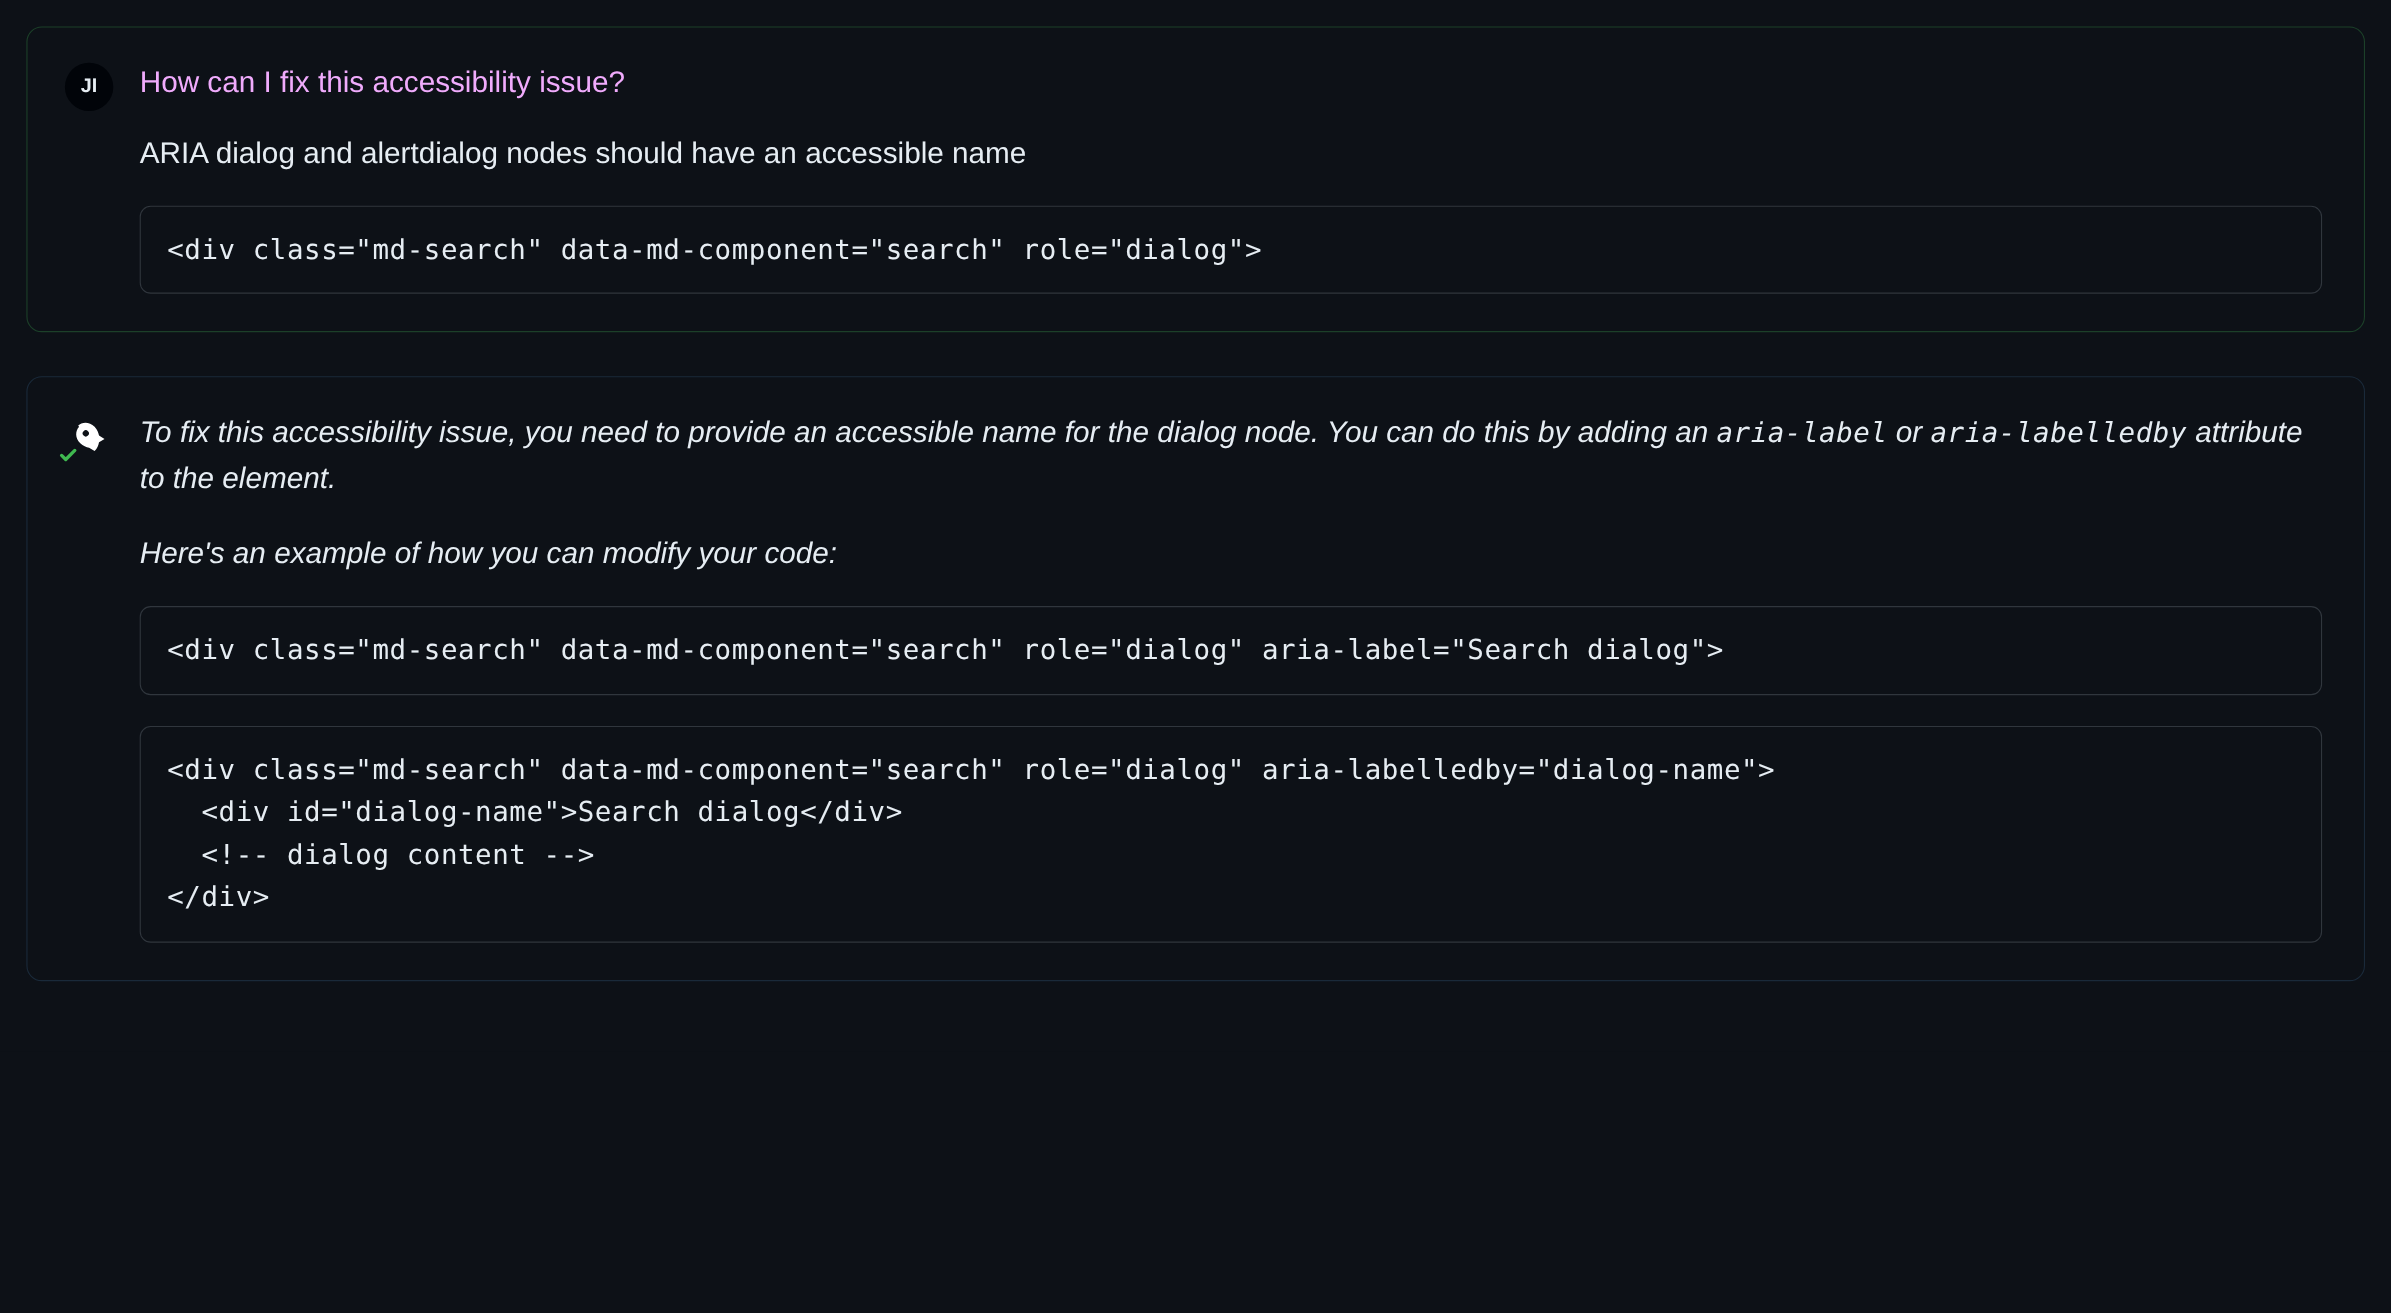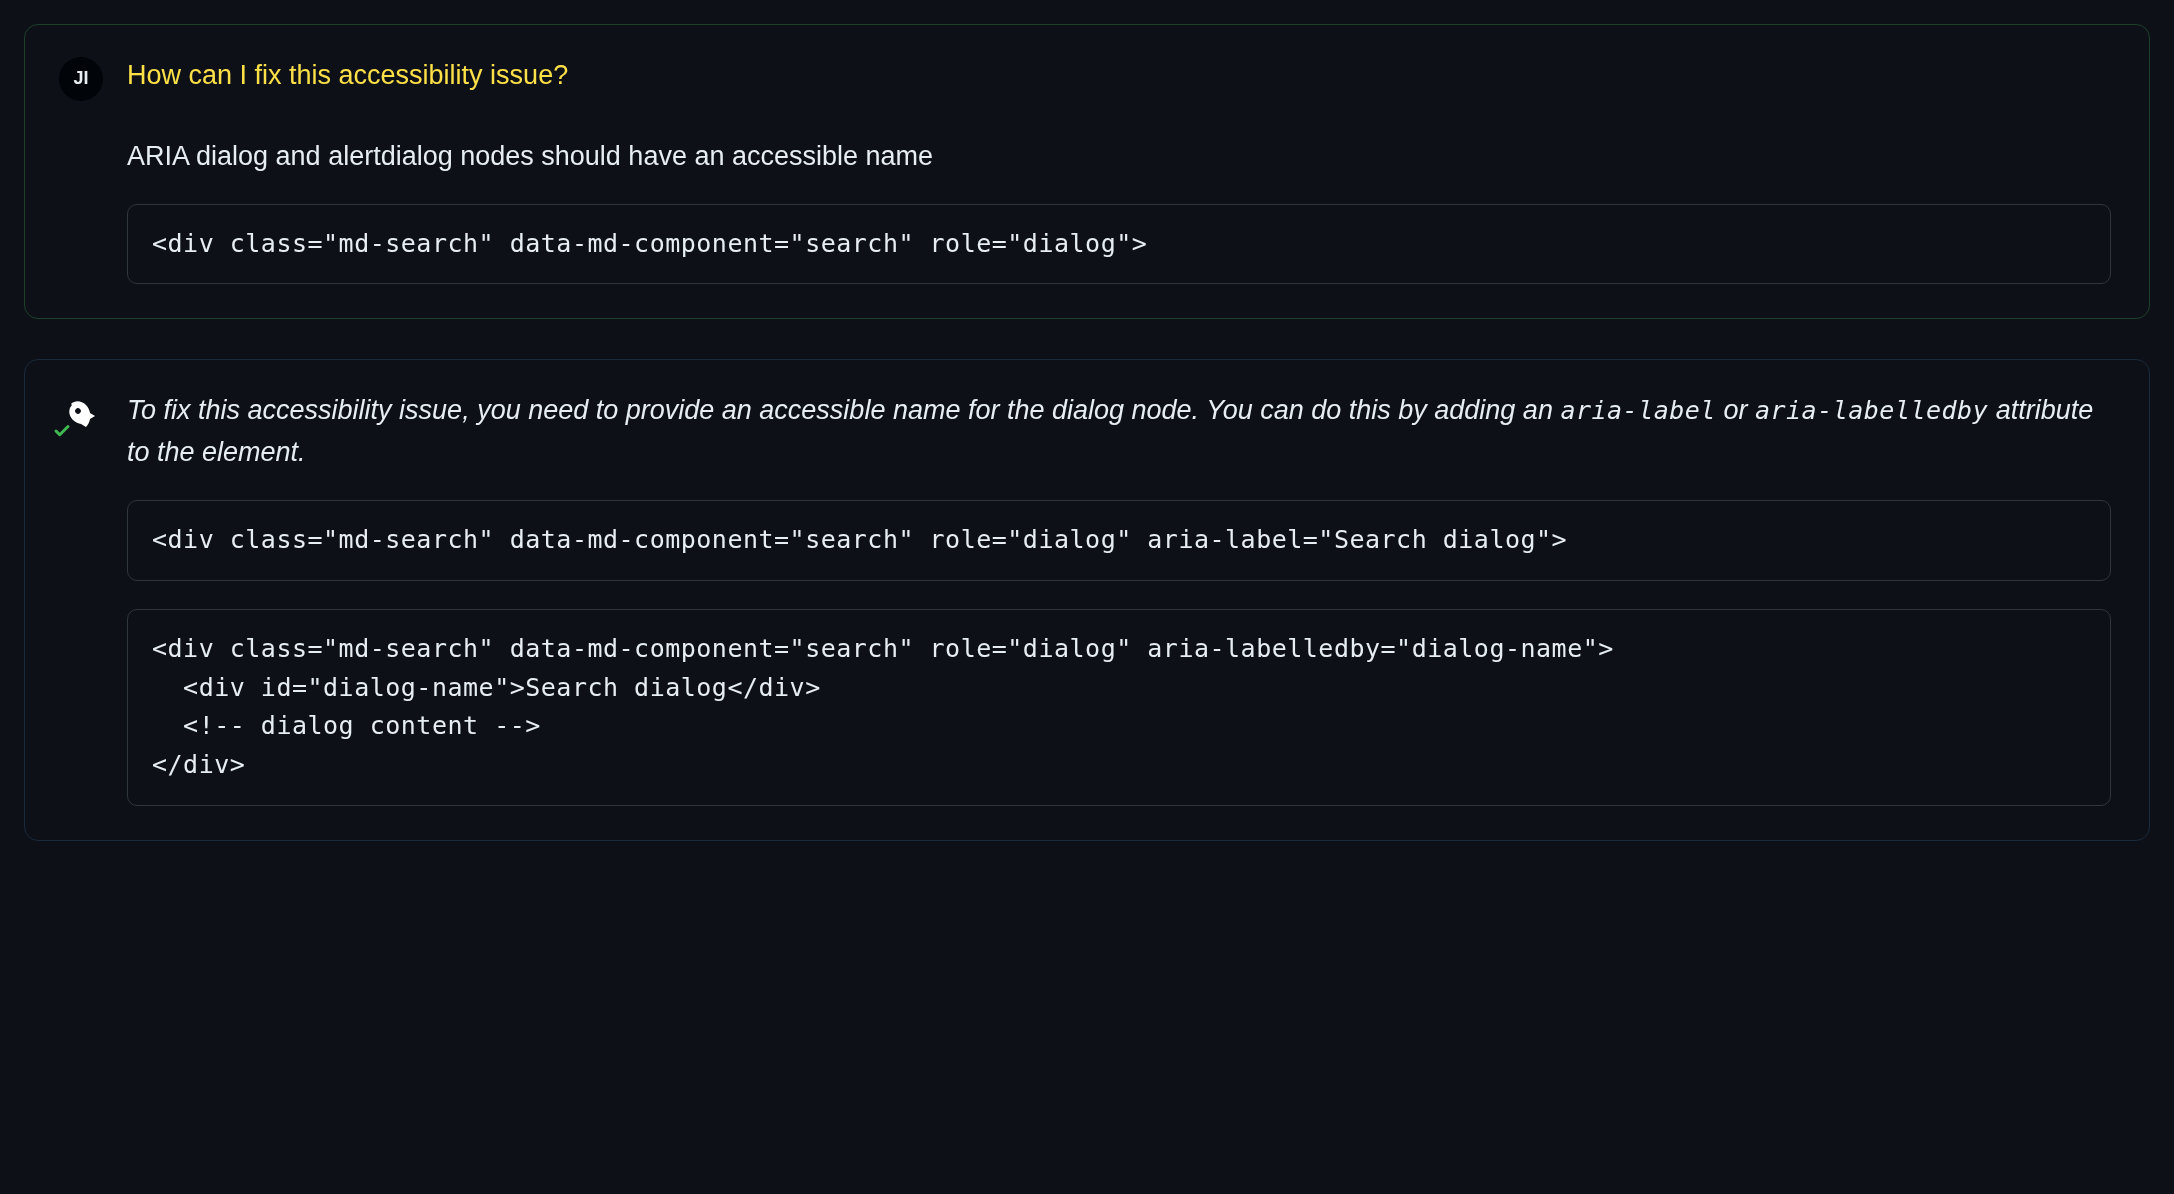--- a/index.html
+++ b/index.html
@@ -49,22 +49,22 @@
     position: relative;
     display: flex;
     align-items: center;
     justify-content: center;
   }
   .assistant-avatar svg { display: block; }
   .content { flex: 1; min-width: 0; }
   .q-title {
     font-weight: 400;
     font-size: 27px;
-    color: #fde047;
-    margin-bottom: 39px;
+    color: #f0abfc;
+    margin-bottom: 22px;
   }
   .sub {
     font-size: 27px;
     color: #e6edf3;
     margin-bottom: 26px;
   }
   .para {
     font-size: 27px;
     color: #e6edf3;
     margin-bottom: 26px;
@@ -127,20 +127,21 @@
         <svg class="check" width="18" height="18" viewBox="0 0 24 24" fill="none" stroke="#3fb950" stroke-width="4" stroke-linecap="round" stroke-linejoin="round">
           <polyline points="4 12 9 17 20 6"></polyline>
         </svg>
       </div>
       <div class="content">
 
         <div class="para">
           <span>To fix this accessibility issue, you need to provide an accessible name for the dialog node. You can do this by adding an </span><span class="inline-code">aria-label</span><span> or </span><span class="inline-code">aria-labelledby</span><span> attribute to the element.</span>
         </div>
 
+        <div class="para">Here's an example of how you can modify your code:</div>
 
         <div class="codebox">
           <div class="code">&lt;div class="md-search" data-md-component="search" role="dialog" aria-label="Search dialog"&gt;</div>
         </div>
 
 
         <div class="codebox">
           <div class="code">&lt;div class="md-search" data-md-component="search" role="dialog" aria-labelledby="dialog-name"&gt;
   &lt;div id="dialog-name"&gt;Search dialog&lt;/div&gt;
   &lt;!-- dialog content --&gt;

